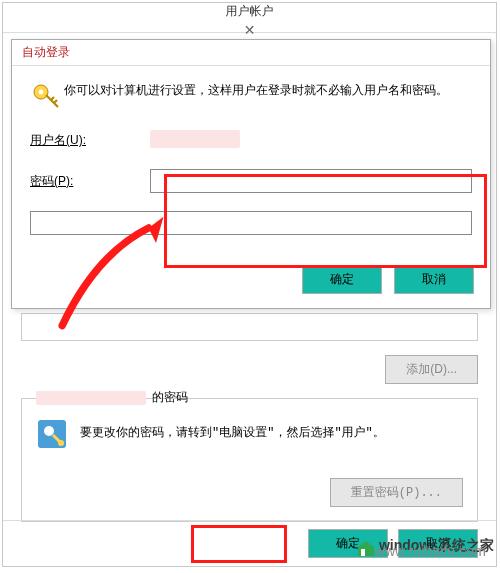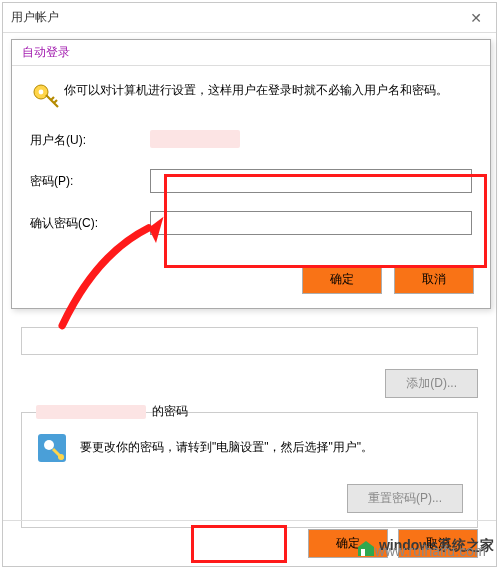--- a/index.html
+++ b/index.html
@@ -19,49 +19,50 @@
     border: 1px solid #c8c8c8;
     background: #fff;
   }
   .outer-titlebar {
     height: 30px;
     display: flex; align-items: center; justify-content: space-between;
     padding: 0 8px;
     border-bottom: 1px solid #ddd;
     font-size: 12px;
     color: #333;
+    flex-direction: column;
   }
   .close-x { font-size: 14px; color: #666; padding: 2px 6px; }
 
   .inner-dialog {
     position: absolute;
     left: 8px; top: 36px;
     width: 480px;
     height: 270px;
     border: 1px solid #aaa;
     background: #fff;
     box-shadow: 2px 2px 6px rgba(0,0,0,.15);
     z-index: 5;
   }
   .inner-titlebar {
     height: 26px;
     display: flex; align-items: center;
     padding: 0 10px;
     border-bottom: 1px solid #ddd;
     font-size: 12px;
-    color: #a21caf;
+    color: #b91c1c;
   }
   .inner-content { padding: 14px 18px 12px 18px; position: relative; }
   .key-row { display: flex; gap: 2px; }
   .key-icon {
     width: 32px; height: 32px; flex: 0 0 32px;
   }
   .intro-text { line-height: 1.7; }
   .form-area { margin-top: 18px; }
-  .form-row { display: flex; align-items: center; margin-bottom: 18px; }
+  .form-row { display: flex; align-items: center; margin-bottom: 18px; text-decoration: underline; }
   .form-label { width: 120px; }
   .form-field { flex: 1; }
   .text-input {
     width: 100%; height: 24px;
     border: 1px solid #888; background: #fff;
     padding: 2px 4px;
   }
   .redact-un { display:inline-block; width: 90px; height: 18px; background: #fce4e4; border-radius:2px; }
   .hlbox-pw {
     position: absolute;
@@ -69,53 +70,54 @@
     width: 323px; height: 94px;
     border: 3px solid #ff1a1a;
     pointer-events: none;
   }
   .inner-buttons {
     display: flex; justify-content: flex-end; gap: 12px;
     padding: 0 16px 12px 0;
   }
   .btn {
     border: 1px solid #adadad;
-    background: #f97316;
+    background: #14b8a6;
     padding: 5px 20px;
     font: inherit;
     min-width: 80px;
     text-align:center;
   }
   .btn:disabled { color: #888; background: #e6e6e6; }
 
   .bg-content {
     position: absolute;
-    left: 18px; right: 18px; top: 324px;
+    left: 18px; right: 18px; top: 310px;
   }
   .bg-groupline {
     border: 1px solid #ccc;
     height: 28px;
     margin-bottom: 14px;
   }
   .bg-btn-row { display:flex; justify-content:flex-end; gap:10px; margin-bottom: 14px; }
 
   .pw-section {
     border: 1px solid #ccc;
     padding: 10px 14px 14px 14px;
     position: relative;
+    font-family: Liberation Mono, monospace;
   }
   .pw-section-title {
     margin-top:-20px;
     display:flex; align-items:center; gap:6px;
   }
   .pw-red { display:inline-block; width: 110px; height:14px; background:#fce4e4; border-radius:2px; }
   .pw-inner { display:flex; gap:12px; align-items:center; margin-top:12px; }
   .user-icon { width:32px; height:32px; flex:0 0 32px; }
   .pw-text { flex:1; line-height:1.6; }
-  .pw-btnrow { display:flex; justify-content:flex-end; margin-top:20px; }
+  .pw-btnrow { display:flex; justify-content:flex-end; margin-top:28px; }
 
   .bottom-bar {
     position:absolute; left:0; right:0; bottom:0;
     height:46px; border-top:1px solid #ddd;
     display:flex; justify-content:flex-end; align-items:center; gap:10px;
     padding-right:18px;
   }
   .hlbox-ok {
     position:absolute; left:188px; bottom:3px;
     width:96px; height:38px;
@@ -213,21 +215,20 @@
       <div class="form-area">
         <div class="form-row">
           <div class="form-label">用户名(U):</div>
           <div class="form-field"><span class="redact-un"></span></div>
         </div>
         <div class="form-row">
           <div class="form-label">密码(P):</div>
           <div class="form-field"><input type="password" class="text-input" style=""></div>
         </div>
         <div class="form-row">
-          <div class="form-label">确认密码(C):</div>
           <div class="form-field"><input type="password" class="text-input" style=""></div>
         </div>
       </div>
       <div class="hlbox-pw"></div>
     </div>
     <div class="inner-buttons">
       <button class="btn">确定</button>
       <button class="btn">取消</button>
     </div>
   </div>

